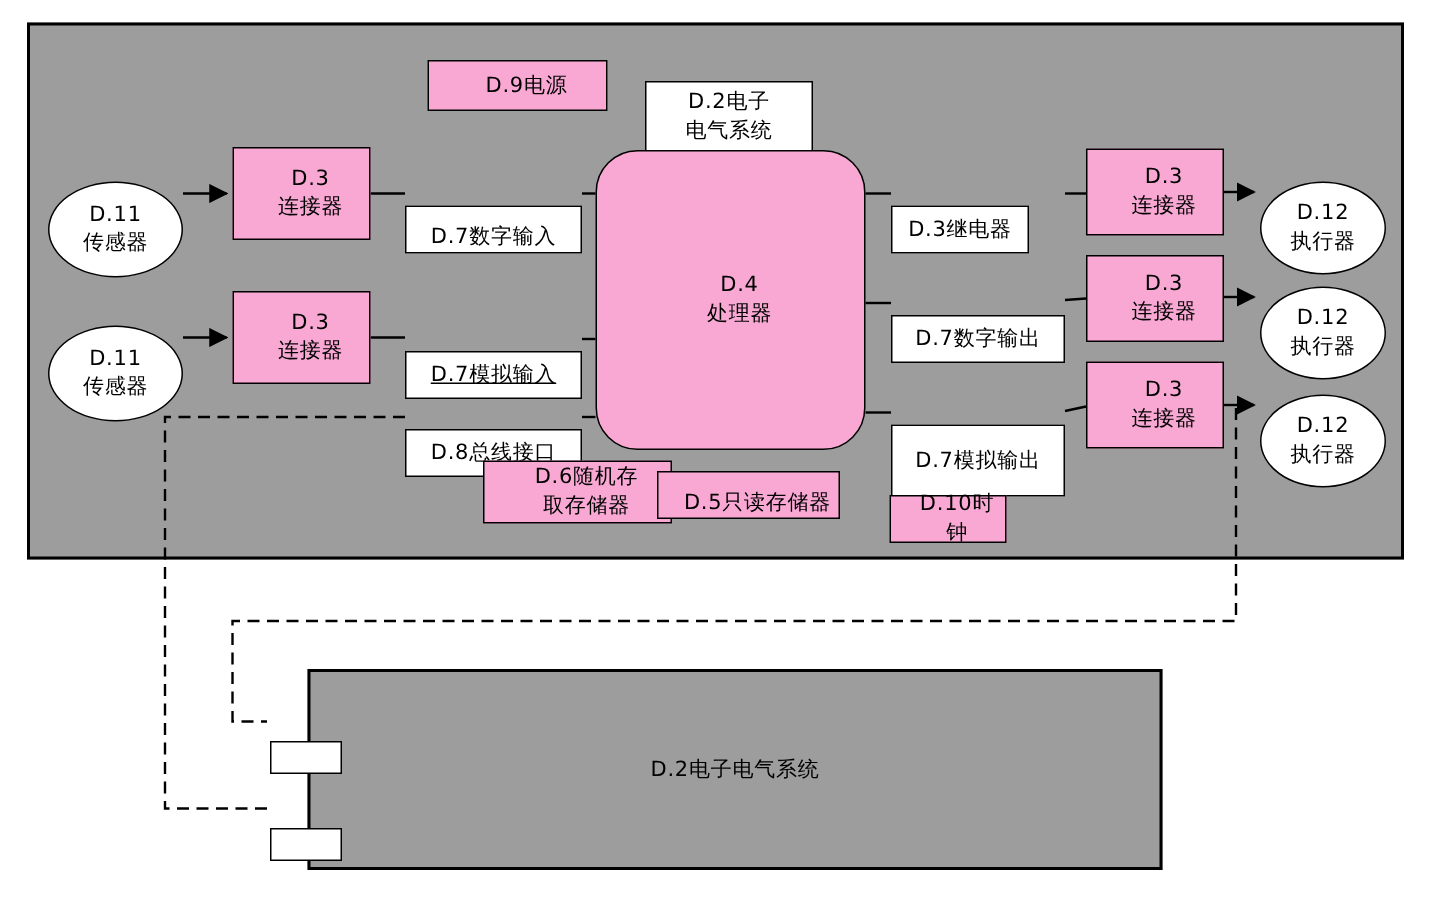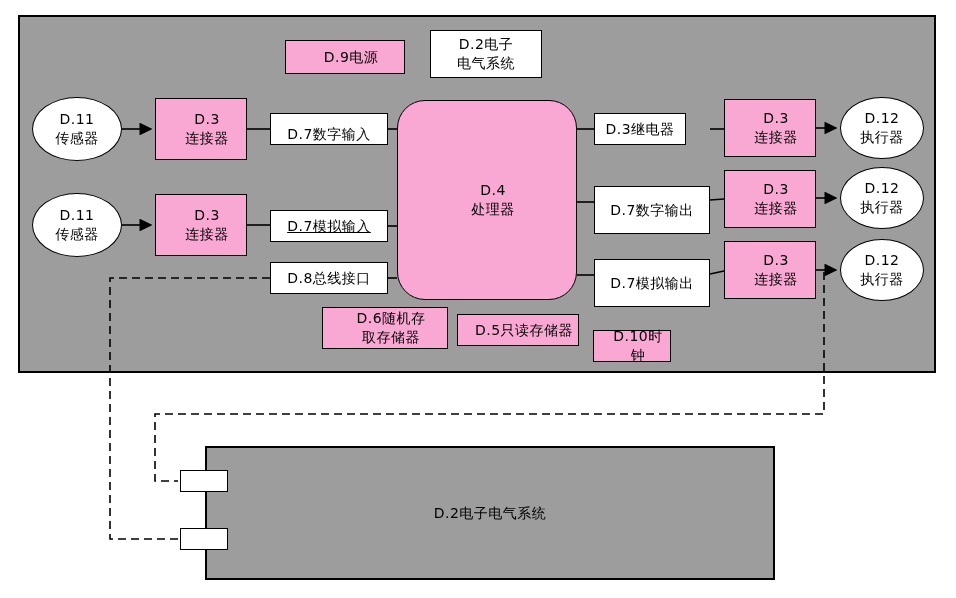--- a/index.html
+++ b/index.html
@@ -14,21 +14,21 @@
     display: flex;
     flex-direction: column;
     align-items: center;
     justify-content: center;
     text-align: center;
     font-size: 14px;
     line-height: 1.35;
     letter-spacing: 0.5px;
   }
   .light { background: #f9a8d4; padding-left: 12px; }
-  .white { background: #ffffff; }
+  .white { background: #ffffff; margin-top: 24px; }
   .ellipse { border-radius: 50%; }
   .node span { display: block; }
 </style>
 </head>
 <body>
 
 <div class="canvas">
 
   <div class="panel" style="left:18px; top:15px; width:918px; height:358px;"></div>
   <div class="panel" style="left:205px; top:446px; width:570px; height:134px;"></div>
@@ -101,21 +101,21 @@
   </div>
 
   <div class="node light" style="left:397px; top:100px; width:180px; height:200px;border-radius:28px;">
     <span>D.4</span>
     <span>处理器</span>
   </div>
 
   <div class="node white" style="left:594px; top:113px; width:92px; height:32px;">
     <span>D.3继电器</span>
   </div>
-  <div class="node white" style="left:594px; top:186px; width:116px; height:48px;">
+  <div class="node white" style="left:594px; top:186px; width:116px; height:32px;">
     <span>D.7数字输出</span>
   </div>
   <div class="node white" style="left:594px; top:259px; width:116px; height:48px;">
     <span>D.7模拟输出</span>
   </div>
 
   <div class="node light" style="left:724px; top:99px; width:92px; height:58px;">
     <span>D.3</span>
     <span>连接器</span>
   </div>
@@ -141,21 +141,21 @@
     <span>执行器</span>
   </div>
 
   <div class="node white" style="left:270px; top:262px; width:118px; height:32px;">
     <span>D.8总线接口</span>
   </div>
   <div class="node light" style="left:322px; top:307px; width:126px; height:42px;">
     <span>D.6随机存</span>
     <span>取存储器</span>
   </div>
-  <div class="node light" style="left:457px; top:314px; width:122px; height:32px;">
+  <div class="node light" style="left:438px; top:314px; width:122px; height:32px;justify-content:flex-end;">
     <span>D.5只读存储器</span>
   </div>
   <div class="node light" style="left:593px; top:330px; width:78px; height:32px;">
     <span>D.10时钟</span>
   </div>
 
   <div class="node" style="left:205px; top:446px; width:570px; height:134px; background:transparent; border:none;">
     <span>D.2电子电气系统</span>
   </div>
   <div class="node white" style="left:180px; top:470px; width:48px; height:22px;"></div>

